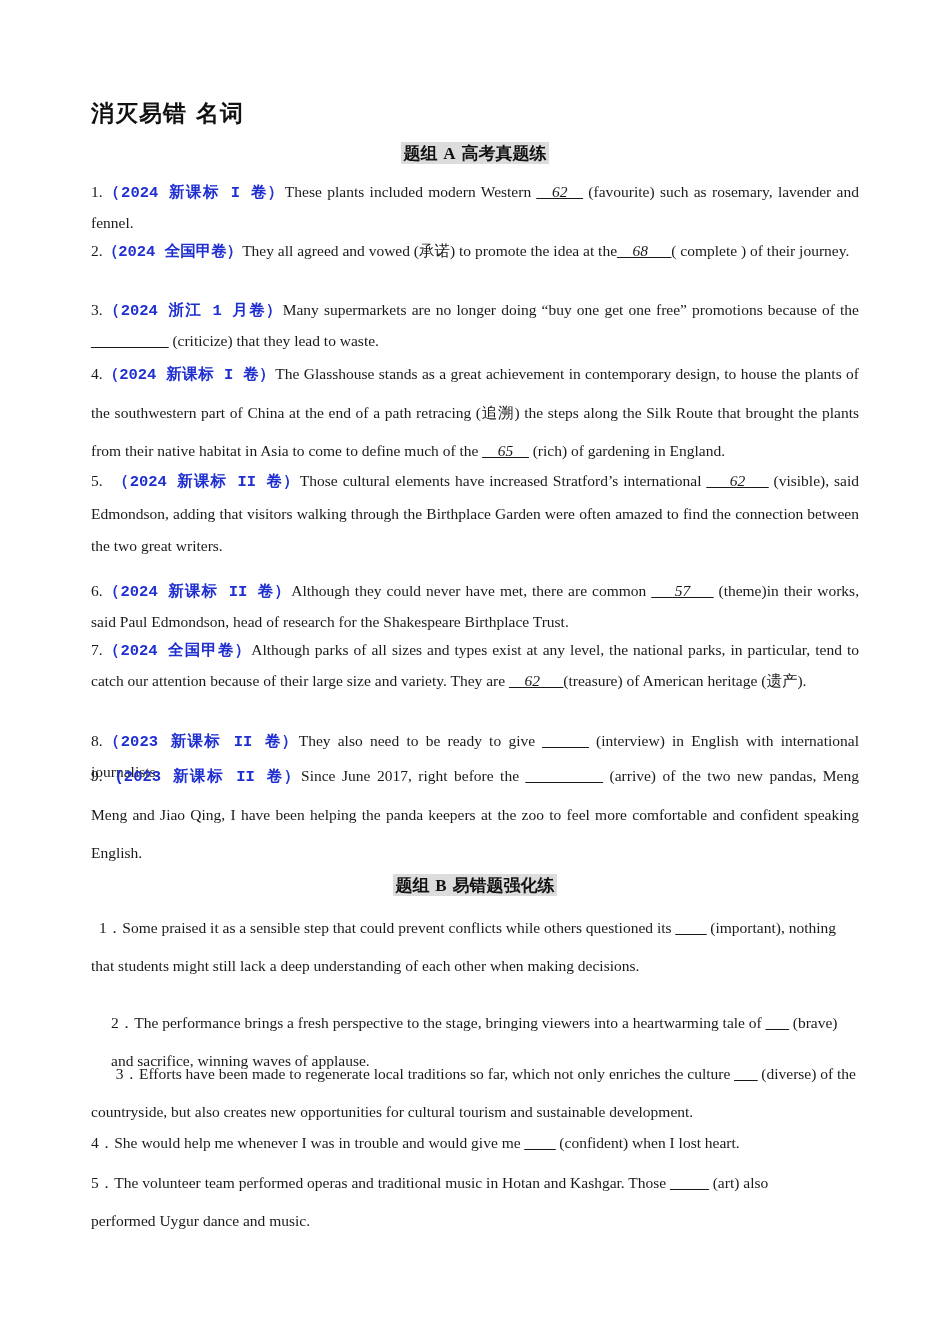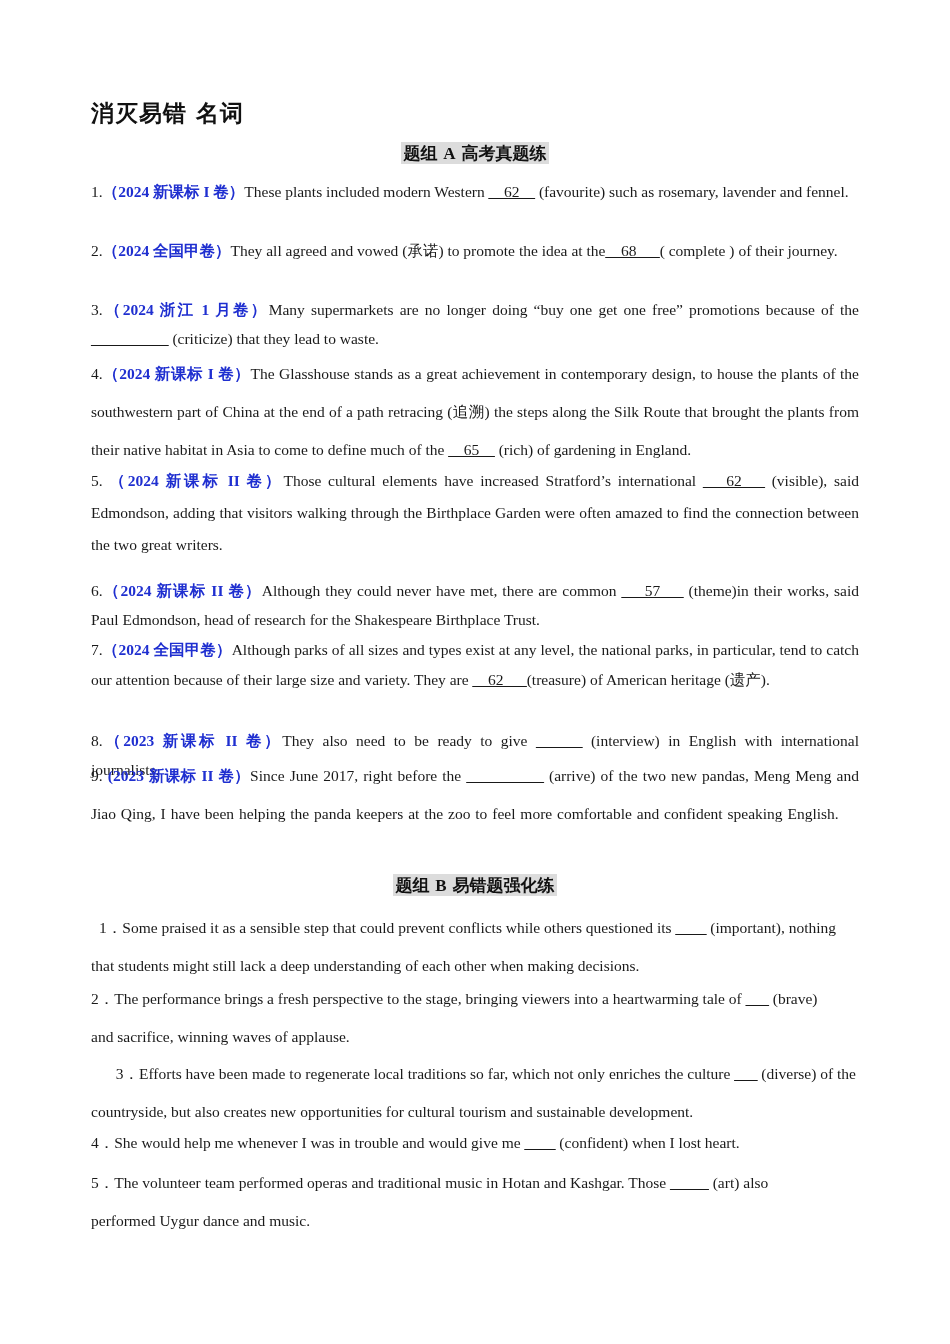--- a/index.html
+++ b/index.html
@@ -21,23 +21,23 @@
       background: #dcdcdc; font-weight: bold; font-size: 17px;
       font-family: "DejaVu Sans", sans-serif; padding: 1px 2px; color: #111;
     }
     .section-head span b { font-family: "Liberation Serif", serif; }
     .q {
       position: absolute; left: 0; width: 768px;
       font-size: 15.5px; text-align: justify; text-align-last: left;
     }
     .src {
       color: #1f2fd0; font-weight: bold;
-      font-family: Liberation Serif, serif;
+      font-family: Liberation Mono, monospace;
     }
-    .blank { text-decoration: underline; white-space: pre; }
+    .blank { text-decoration: underline; white-space: pre; font-style: italic; }
   </style>
 </head>
 <body>
 
 <div class="page">
 
   <div class="title">消灭易错  名词</div>
 
   <div class="section-head" style="top:142px;">
     <span><i style="font-style:normal">题组 </i><b>A</b><i style="font-style:normal"> 高考真题练</i></span>
@@ -80,21 +80,21 @@
   </div>
 
   <div class="section-head" style="top:874px;">
     <span><i style="font-style:normal">题组 </i><b>B</b><i style="font-style:normal"> 易错题强化练</i></span>
   </div>
 
   <div class="q" style="top:909px; line-height:38px; width:745px; text-align:right;">
     <span>1．</span><span>Some praised it as a sensible step that could prevent conflicts while others questioned its </span><span class="blank">____</span><span> (important), nothing that students might still lack a deep understanding of each other when making decisions.</span>
   </div>
 
-  <div class="q" style="top:980px; line-height:38px; width:745px; text-align:left;">
+  <div class="q" style="top:1004px; line-height:38px; width:745px; text-align:left;margin-left:20px;">
     <span>2．</span><span>The performance brings a fresh perspective to the stage, bringing viewers into a heartwarming tale of </span><span class="blank">___</span><span> (brave) and sacrifice, winning waves of applause.</span>
   </div>
 
   <div class="q" style="top:1055px; line-height:38px; width:765px; text-align:right;">
     <span>3．</span><span>Efforts have been made to regenerate local traditions so far, which not only enriches the culture </span><span class="blank">___</span><span> (diverse) of the countryside, but also creates new opportunities for cultural tourism and sustainable development.</span>
   </div>
 
   <div class="q" style="top:1128px; line-height:29px; text-align:left;">
     <span>4．</span><span>She would help me whenever I was in trouble and would give me </span><span class="blank">____</span><span> (confident) when I lost heart.</span>
   </div>

